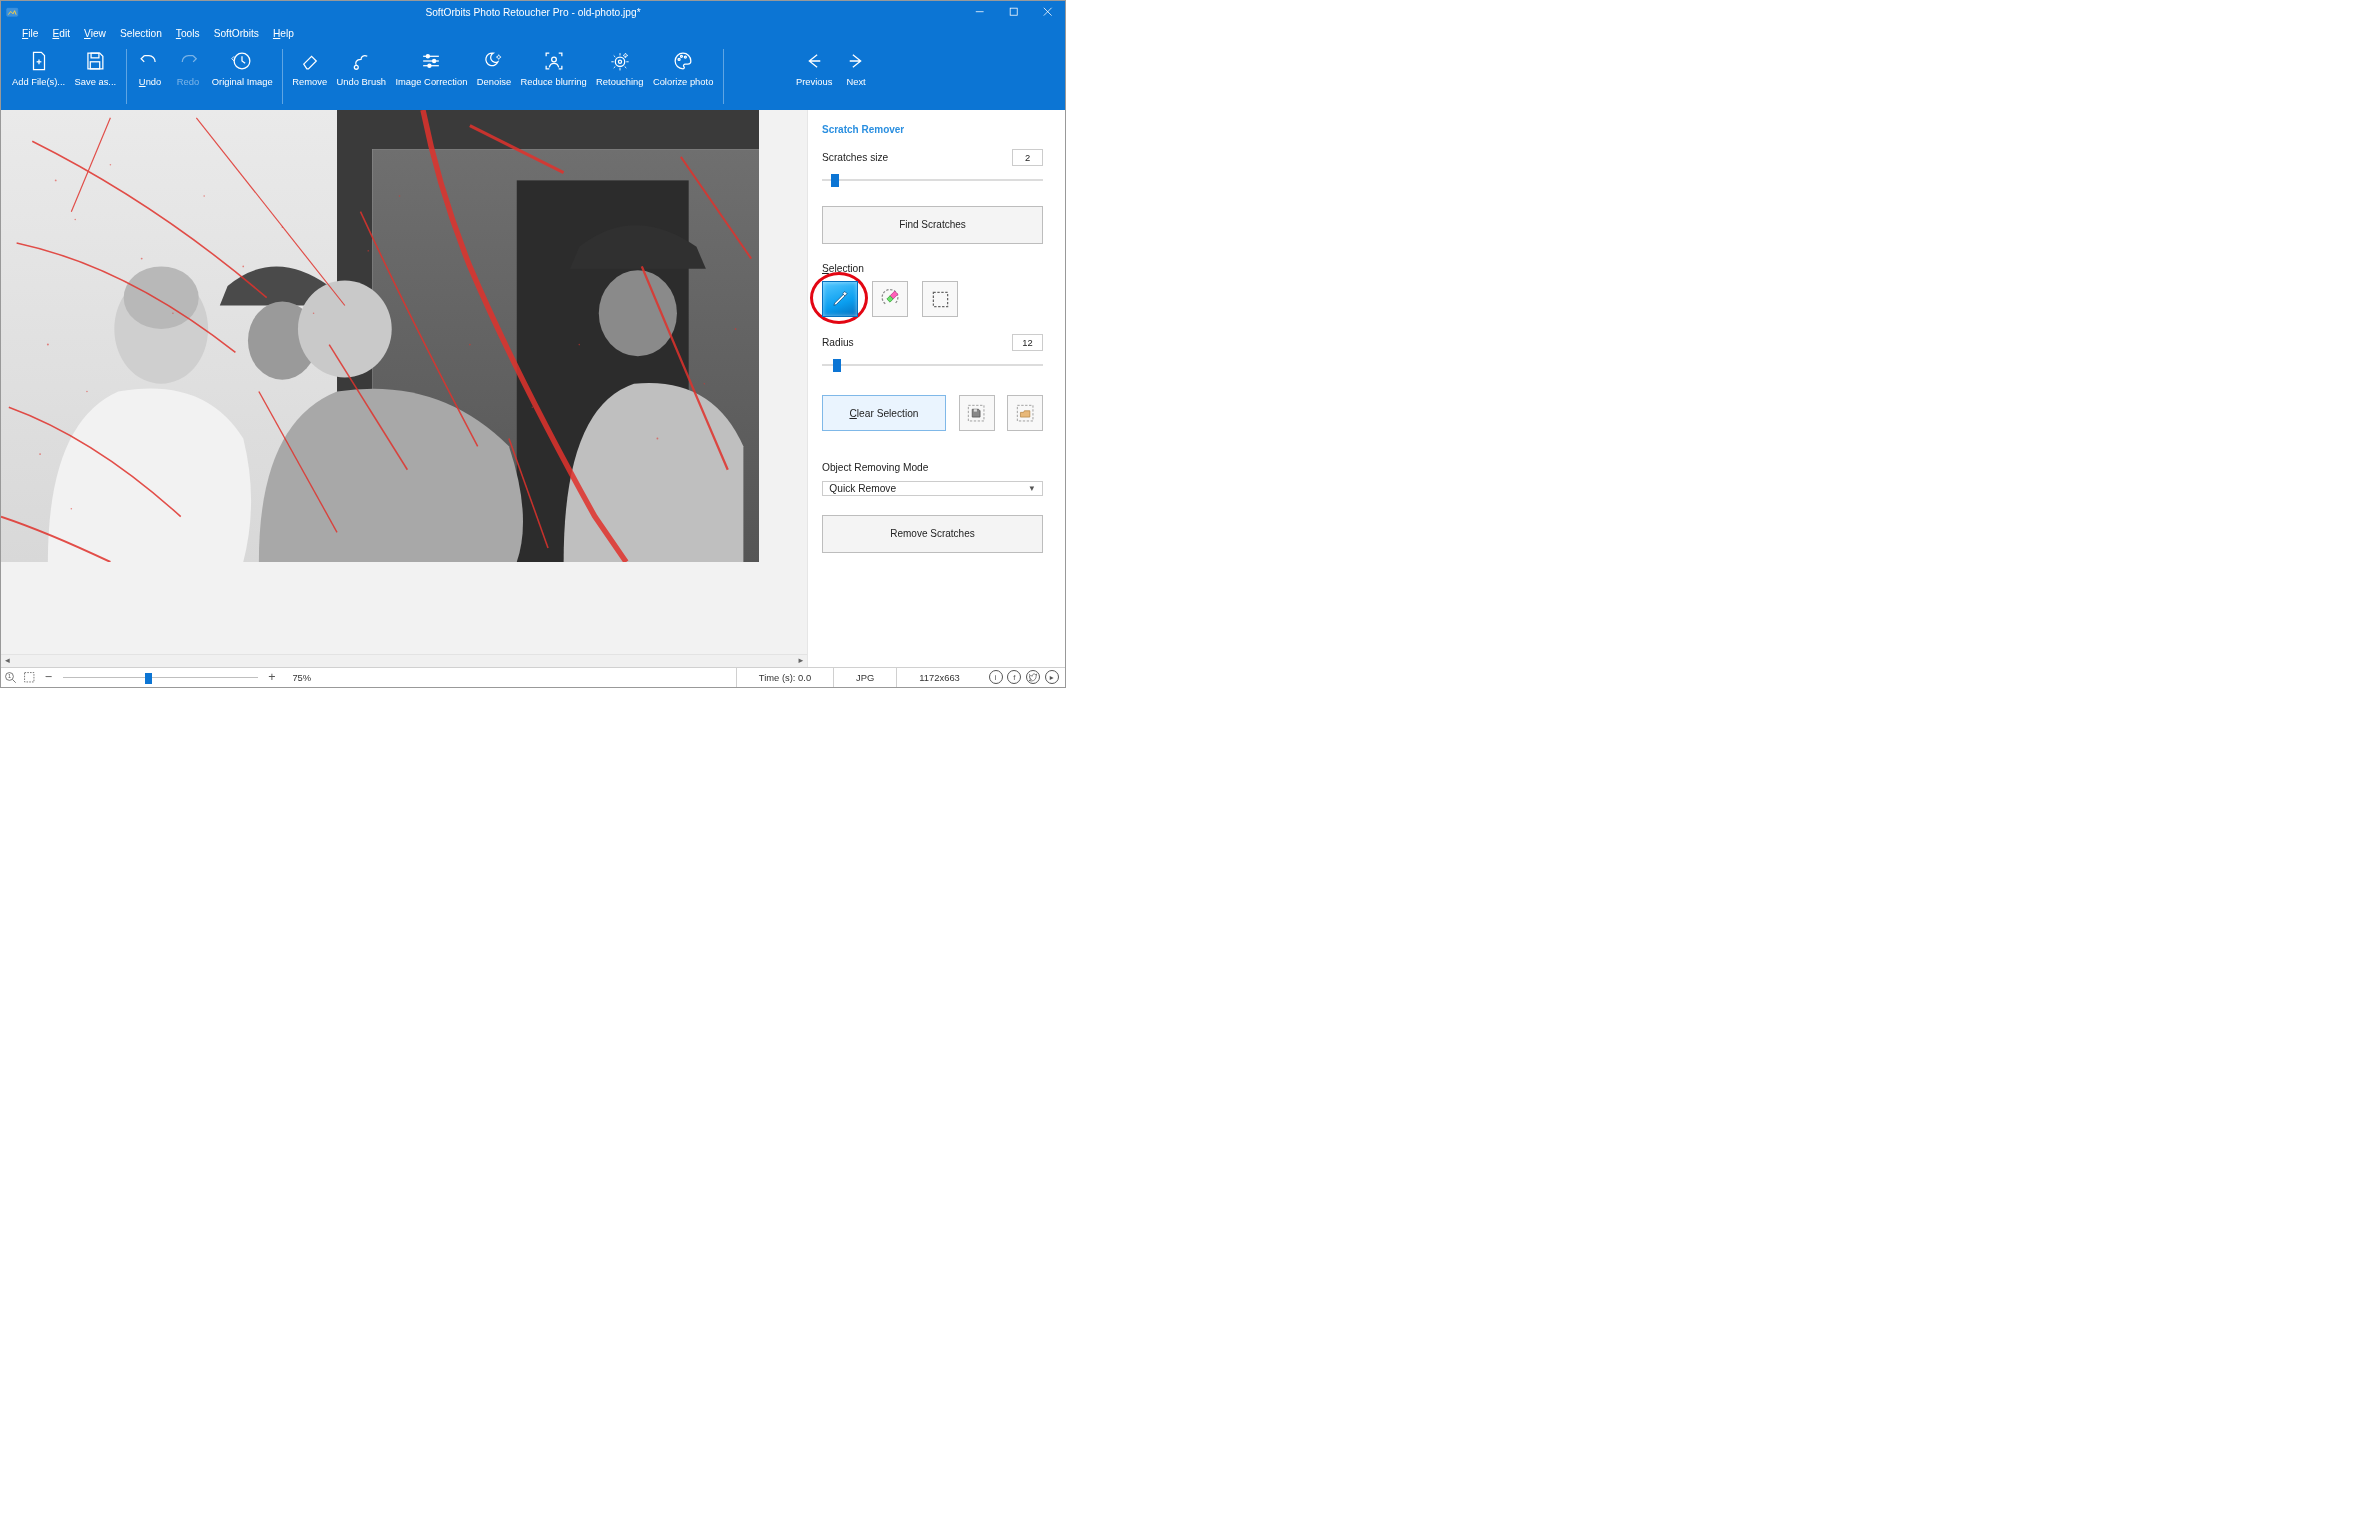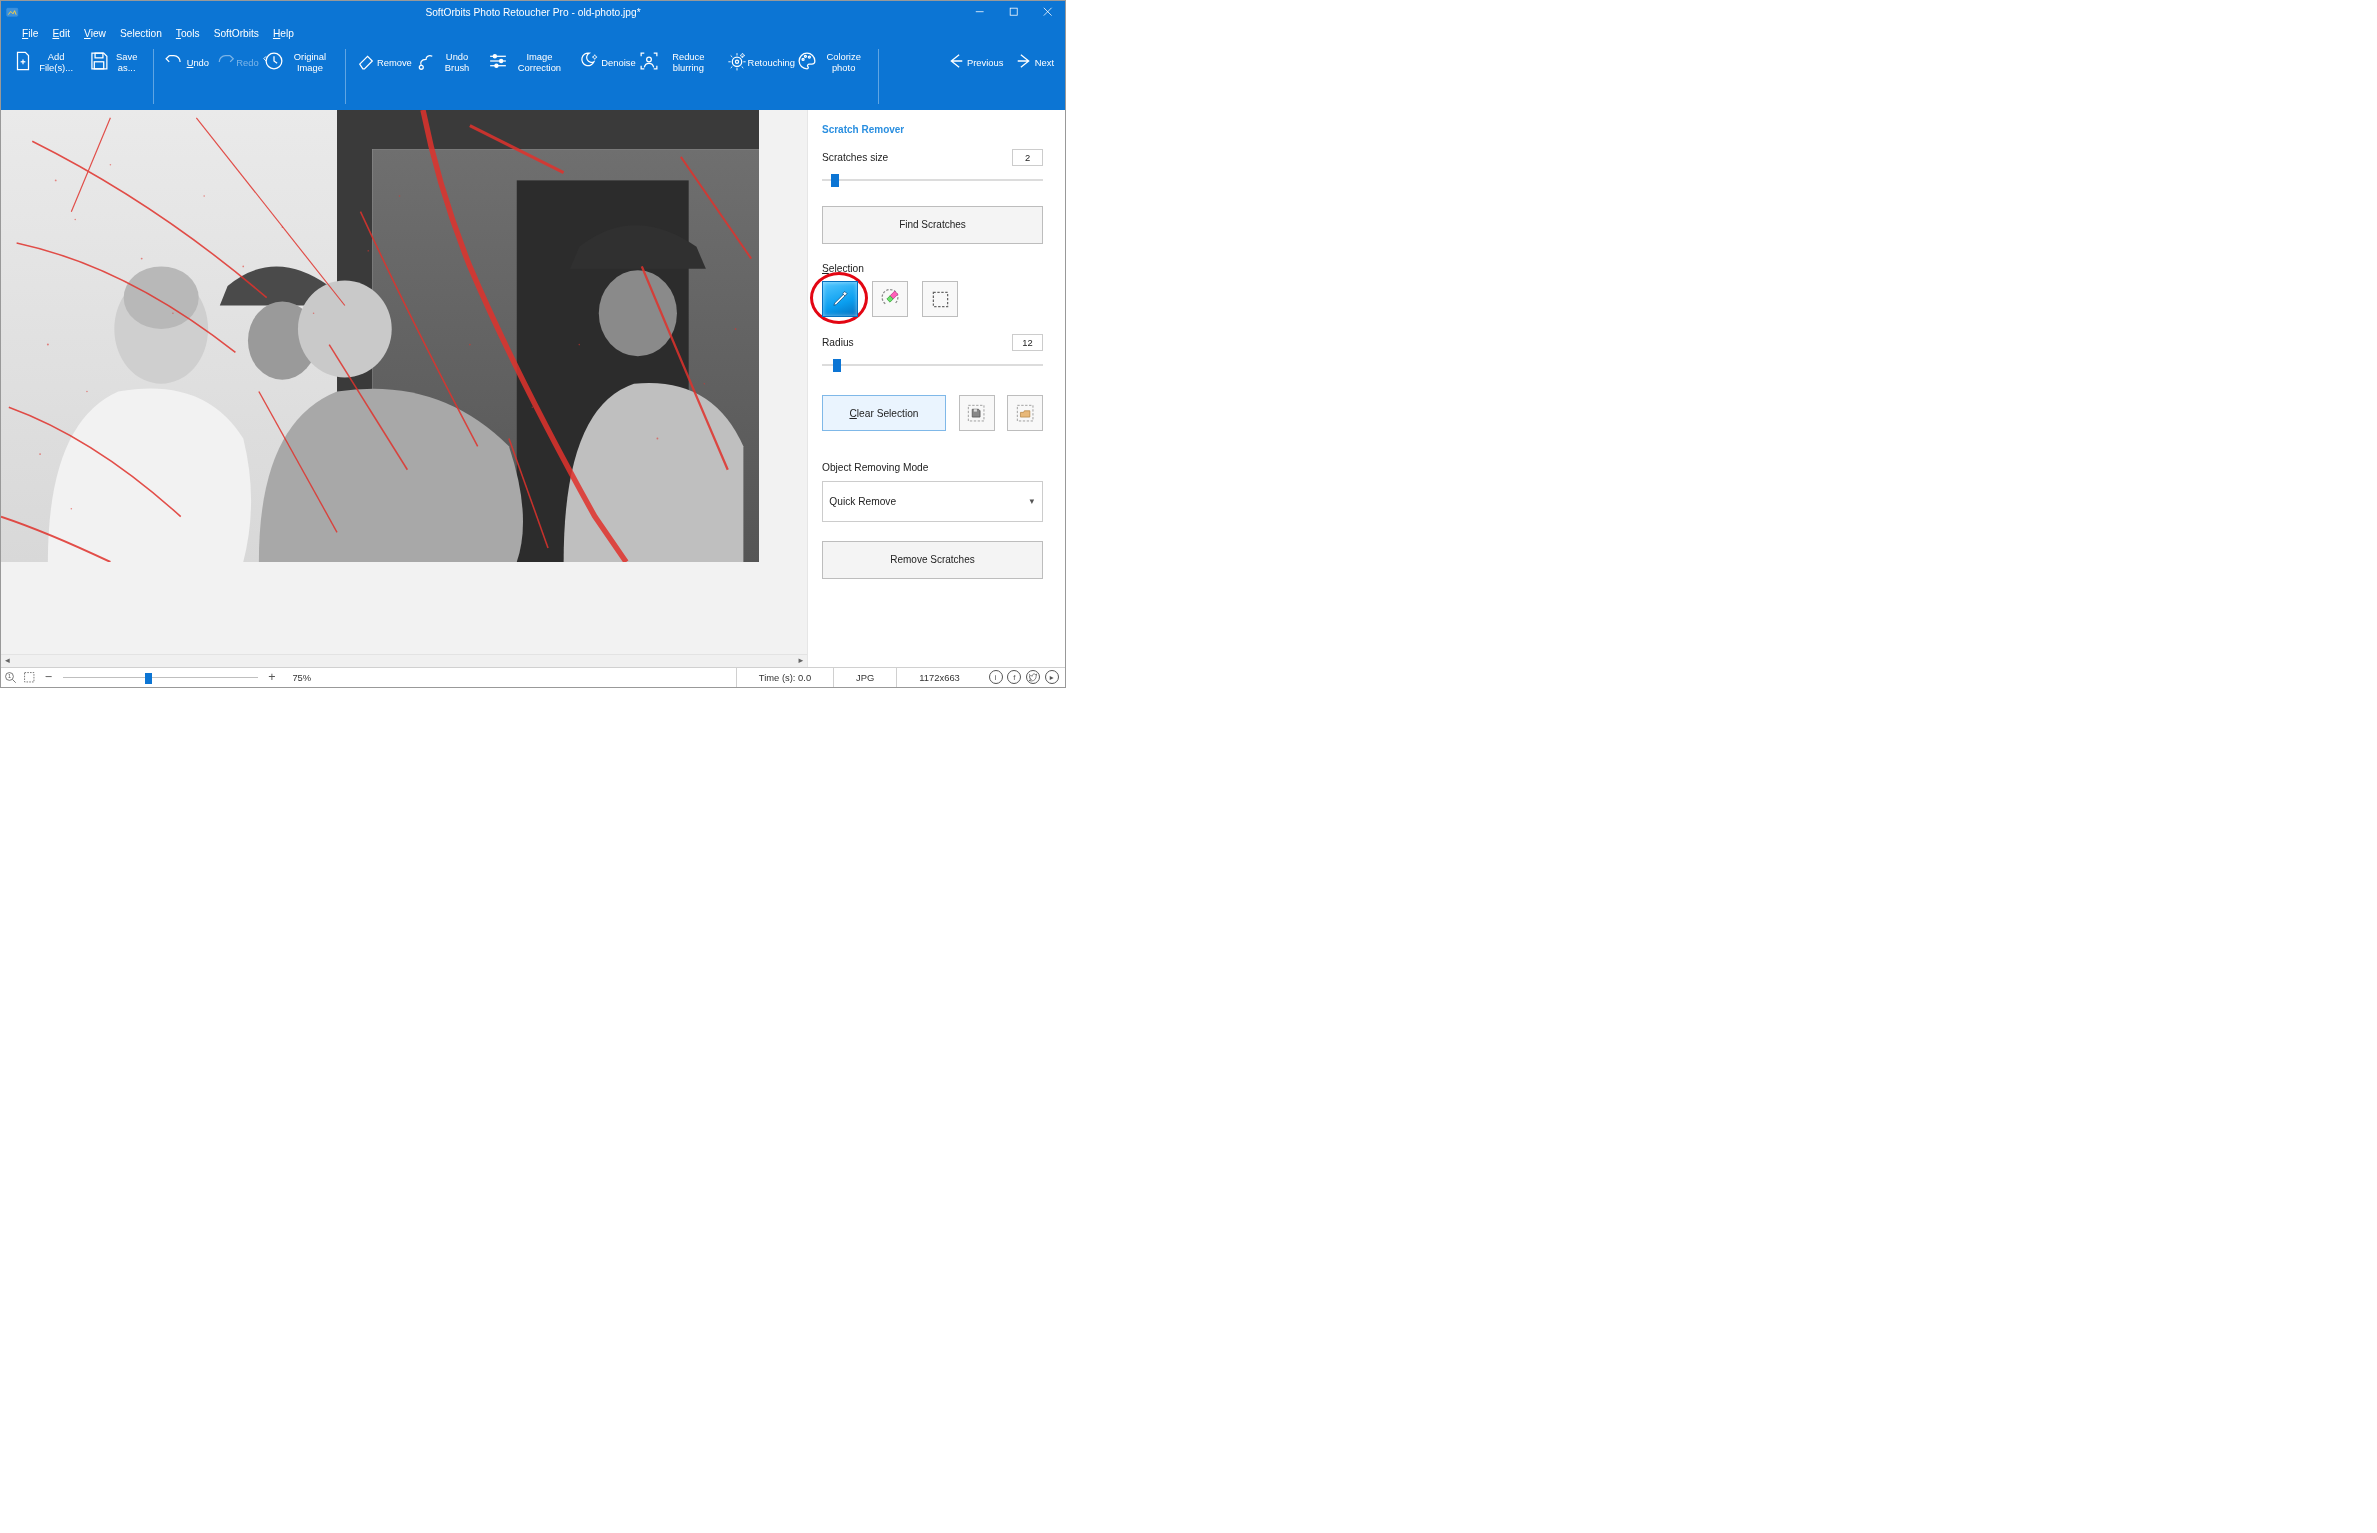--- a/index.html
+++ b/index.html
@@ -28,21 +28,21 @@
   .titlebar .winbtns { position:absolute; right:0; top:0; height:100%; display:flex;}
   .titlebar .winbtn { width:34px; height:100%; display:flex; align-items:center; justify-content:center; color:#fff;}
   .titlebar .winbtn svg { stroke:#fff; stroke-width:1; fill:none;}
   
   .menubar { height:20.3px; background:var(--titlebar-bg); display:flex; align-items:center; padding-left:21px; gap:14px; color:#fff; font-size:10.2px;}
   .menubar .mitem u { text-decoration:underline;}
   
   .ribbon { height:67px; background:var(--titlebar-bg); display:flex; align-items:flex-start; padding:3.1px 6.3px; gap:0;}
   .rgroup { display:flex; align-items:flex-start;}
   .rsep { width:0.8px; height:55px; background:rgba(255,255,255,0.35); margin:3.1px 4.7px;}
-  .rbtn { display:flex; flex-direction:row; align-items:center; justify-content:flex-start; color:#fff; font-size:9.4px; padding:1.6px 4.7px; min-width:38px; text-align:center; line-height:11px;}
+  .rbtn { display:flex; flex-direction:column; align-items:center; justify-content:flex-start; color:#fff; font-size:9.4px; padding:1.6px 4.7px; min-width:38px; text-align:center; line-height:11px;}
   .rbtn .ricon { height:26.6px; display:flex; align-items:center; justify-content:center; margin-bottom:1.6px;}
   .rbtn.disabled { opacity:0.45;}
   .rbtn svg { stroke:#fff; fill:none; stroke-width:1.6;}
   
   .main { flex:1 1 auto; display:flex; min-height:0;}
   .canvaswrap { flex:1 1 auto; display:flex; flex-direction:column; min-width:0;}
   .canvas { flex:1 1 auto; background:#f2f2f2; position:relative; overflow:hidden;}
   .photo { position:absolute; left:0; top:0; width:758px; height:452px; }
   .hscroll { height:12.5px; background:#f0f0f0; border-top:0.8px solid #e3e3e3; display:flex; align-items:center;}
   .hscroll .arrow { width:12.5px; height:12.5px; display:flex; align-items:center; justify-content:center; color:#666; font-size:7.8px;}
@@ -58,21 +58,21 @@
   .bigbtn { width:100%; height:38px; border:0.8px solid var(--btn-border); background:var(--btn-bg); display:flex; align-items:center; justify-content:center; font-size:10px; margin-bottom:19px;}
   .seclabel { font-size:10.2px; margin-bottom:7.8px;}
   .seclabel u { text-decoration:underline;}
   .toolrow { display:flex; gap:14px; margin-bottom:17px; position:relative;}
   .toolbtn { width:36px; height:36px; border:0.8px solid var(--btn-border); background:#f8f8f8; display:flex; align-items:center; justify-content:center; position:relative;}
   .toolbtn.marker { background:linear-gradient(160deg,#55C8FF 0%,#0A9FF0 60%,#0571C0 100%); border:0.8px solid #0571C0; box-shadow:inset 0 0 4.7px rgba(255,255,255,0.5);}
   .circle-highlight { position:absolute; width:58px; height:52px; border:3.9px solid #E30613; border-radius:50%; left:-11.7px; top:-9.4px; pointer-events:none;}
   .actionrow { display:flex; gap:12.5px; margin:23.4px 0 31px;}
   .clearbtn { flex:1; height:36px; border:0.8px solid var(--clear-sel-border); background:var(--clear-sel-bg); display:flex; align-items:center; justify-content:center; font-size:10.2px;}
   .iconbtn { width:36px; height:36px; border:0.8px solid var(--btn-border); background:#f8f8f8; display:flex; align-items:center; justify-content:center;}
-  .combo { height:41px; border:0.8px solid #ccc; display:flex; align-items:center; justify-content:space-between; padding:0 6.3px; font-size:10.2px; margin-bottom:19px;}
+  .combo { height:15px; border:0.8px solid #ccc; display:flex; align-items:center; justify-content:space-between; padding:0 6.3px; font-size:10.2px; margin-bottom:19px;}
   
   .statusbar { height:20.3px; border-top:0.8px solid var(--status-border); display:flex; align-items:center; font-size:9.4px; color:#333; background:#fff;}
   .statusbar .sbtn { width:19px; height:19px; display:flex; align-items:center; justify-content:center; color:#555;}
   .statusbar .zoomslider { width:195px; position:relative; height:15.6px; margin:0 4.7px;}
   .statusbar .zoomslider .ztrack { position:absolute; left:0; right:0; top:7px; height:1.6px; background:#bfbfbf;}
   .statusbar .zoomslider .zthumb { position:absolute; top:3.1px; width:7px; height:11px; background:var(--slider-thumb);}
   .statusbar .spacer { flex:1;}
   .statusbar .cell { border-left:0.8px solid var(--status-border); height:100%; display:flex; align-items:center; padding:0 22px;}
   .statusbar .social { display:flex; gap:4.7px; padding:0 6.3px;}
   .statusbar .social .s { width:14px; height:14px; border:1.1px solid #555; border-radius:50%; display:flex; align-items:center; justify-content:center; font-size:7.8px; color:#555;}

